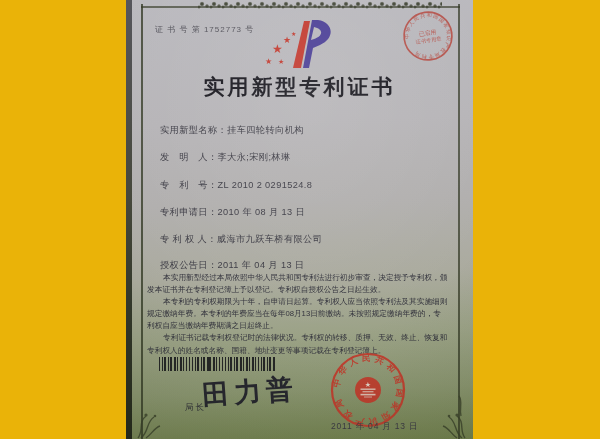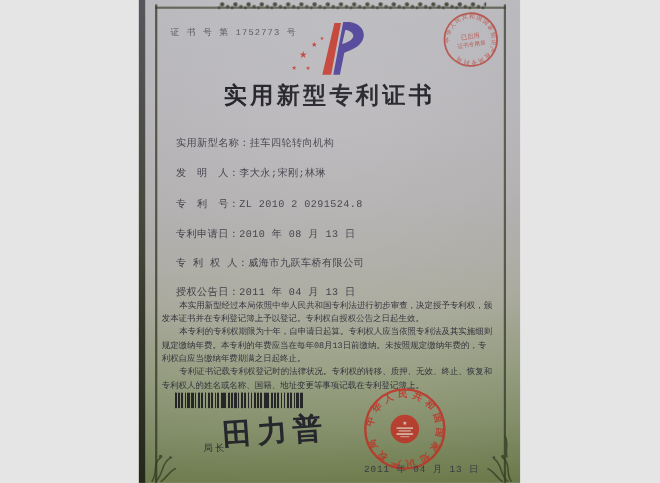--- a/index.html
+++ b/index.html
@@ -1,17 +1,17 @@
 <!DOCTYPE html>
 <html><head>
 <meta charset="utf-8">
 <style>
   html,body{margin:0;padding:0;background:#ffffff;}
-  .canvas{position:relative;width:600px;height:439px;background:#e5e5e5;overflow:hidden;
-          font-family:Liberation Mono, monospace;}
+  .canvas{position:relative;width:600px;height:439px;background:#eab308;overflow:hidden;
+          font-family:Liberation Sans, sans-serif;}
   
   .photo{position:absolute;left:126px;top:0;width:347px;height:439px;overflow:hidden;filter:blur(.28px);}
   .photo-edge{position:absolute;left:0;top:0;width:7px;height:100%;
       background:linear-gradient(180deg,#56565c 0%,#46483c 45%,#32372а 70%,#23281a 100%);
       background:linear-gradient(180deg,#56565c 0%,#46483c 45%,#32372a 70%,#23281a 100%);}
   .paper{position:absolute;left:6px;top:0;right:0;bottom:0;
       background:linear-gradient(178deg,#bab9be 0%,#b6b4b7 28%,#b1afae 46%,#abab9f 62%,#9ba286 76%,#8a9570 88%,#72814f 100%);}
   .vignette{position:absolute;left:6px;top:0;right:0;bottom:0;pointer-events:none;
       background:radial-gradient(140% 120% at 52% 22%,rgba(255,255,255,.10) 0%,rgba(255,255,255,0) 45%,rgba(35,45,18,.20) 96%);}
   

